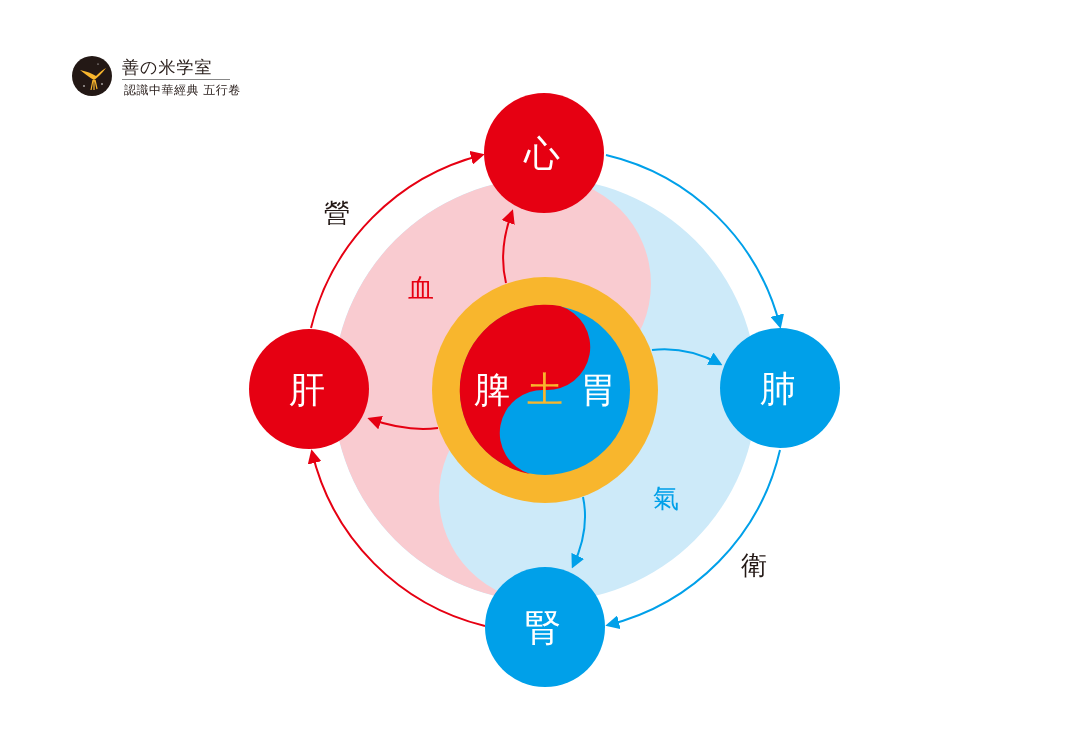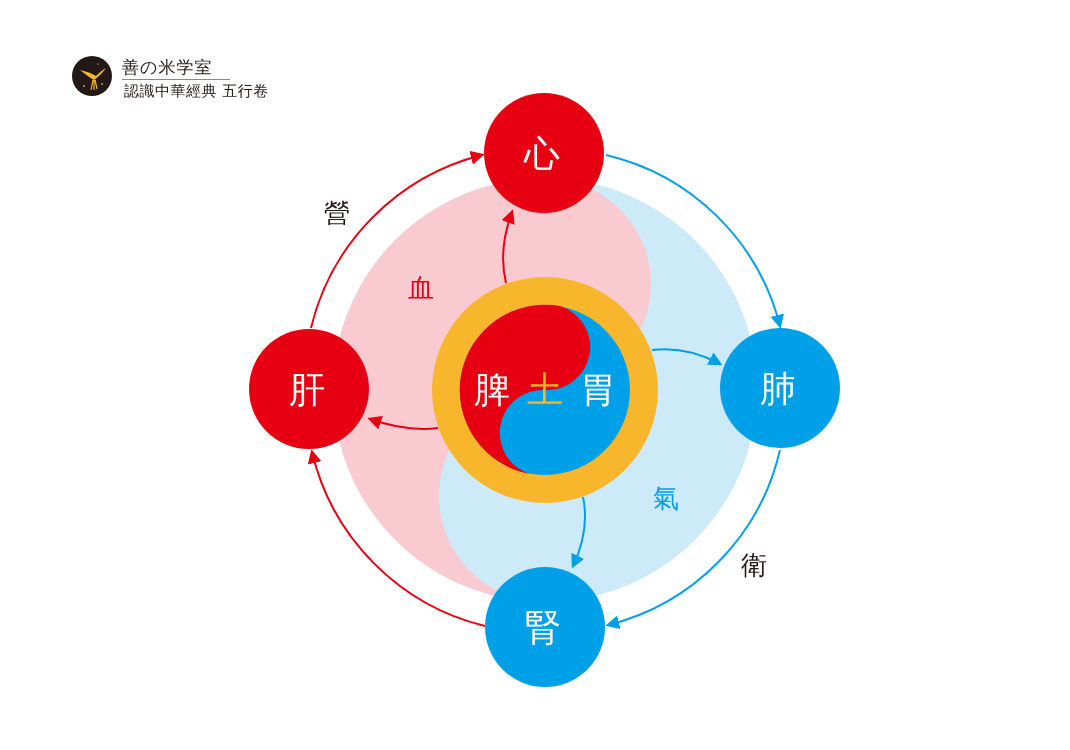--- a/index.html
+++ b/index.html
@@ -2,21 +2,21 @@
 <html><head>
 <meta charset="utf-8">
 <style>
   html, body { margin: 0; padding: 0; background: #ffffff; }
   body { width: 1070px; height: 750px; position: relative; overflow: hidden; font-family: "DejaVu Sans", sans-serif; }
   #stage { position: absolute; left: 12px; top: 0; width: 1070px; height: 543px; padding-left: 42px; }
   .logo { position: absolute; left: 60px; top: 56px; width: 170px; height: 44px; }
   .logo-mark { position: absolute; left: 0; top: 0; width: 40px; height: 40px; border-radius: 50%; background: #231815; }
   .logo-title { position: absolute; left: 50px; top: 0px; font-family: "DejaVu Serif", serif; font-size: 17px; color: #231815; letter-spacing: 1px; white-space: nowrap; }
   .logo-line { position: absolute; left: 50px; top: 23px; width: 108px; height: 1px; background: #888; }
-  .logo-sub { position: absolute; left: 52px; top: 26px; font-size: 15px; color: #231815; white-space: nowrap; letter-spacing: 0.5px; }
+  .logo-sub { position: absolute; left: 52px; top: 26px; font-size: 12px; color: #231815; white-space: nowrap; letter-spacing: 0.5px; }
   .word { position: absolute; font-size: 26px; line-height: 1; }
 </style>
 </head>
 <body>
 
 <div id="stage">
 
   <div class="logo">
     <div class="logo-mark">
       <svg width="40" height="40" viewBox="0 0 40 40">

